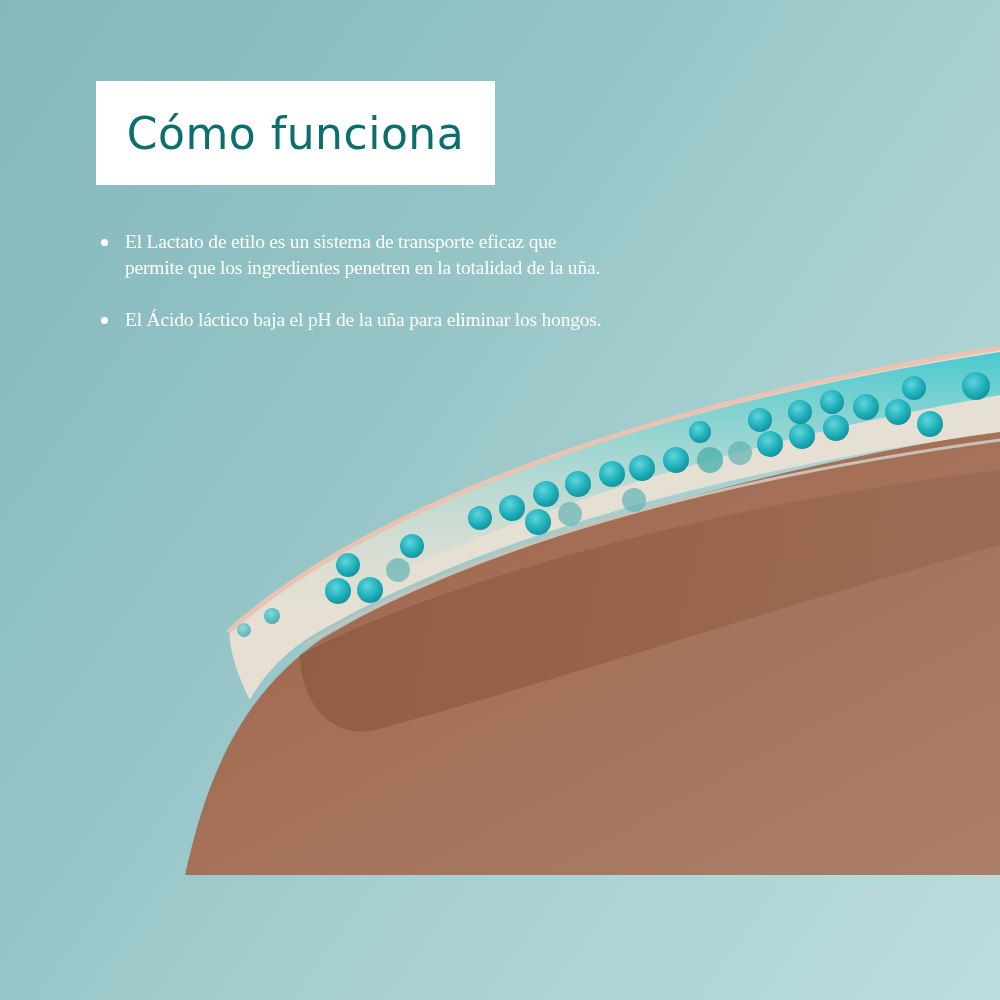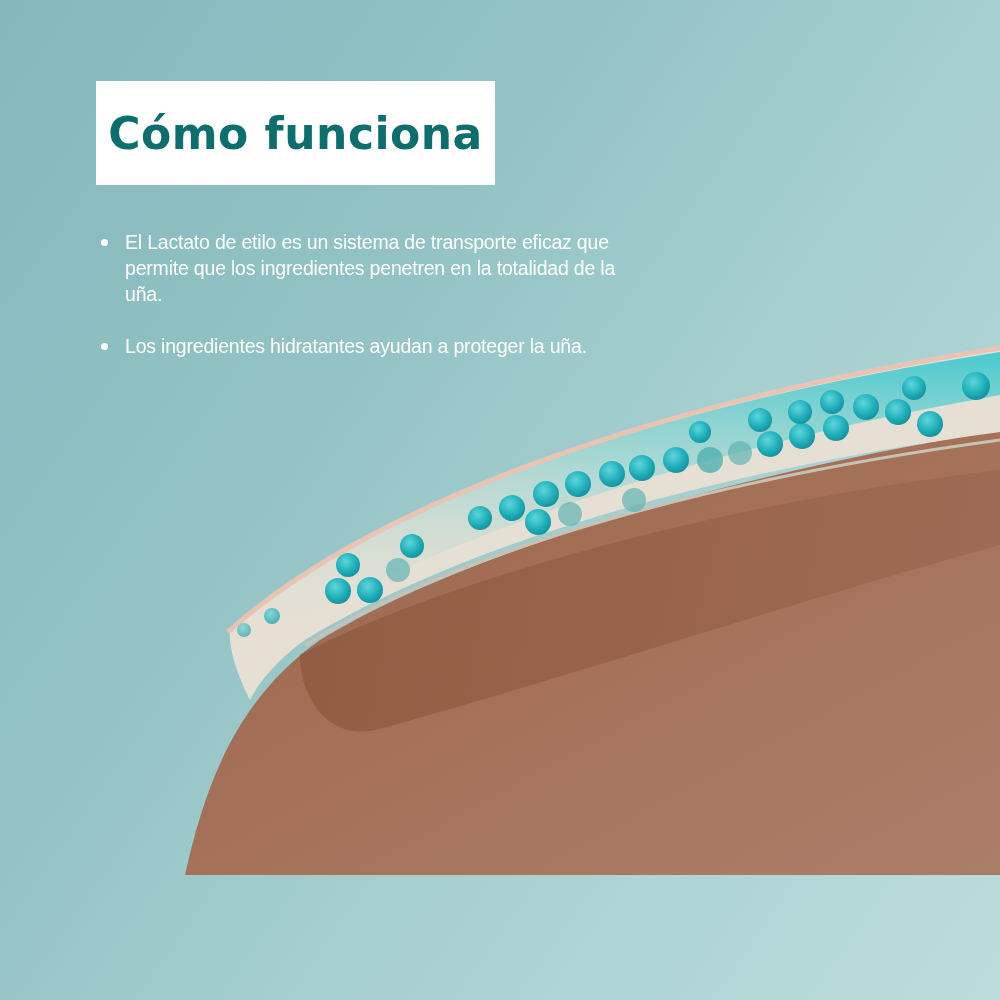--- a/index.html
+++ b/index.html
@@ -2,23 +2,23 @@
 <html><head>
 <meta charset="utf-8">
 <style>
   html, body { margin: 0; padding: 0; }
   body { width: 1000px; height: 1000px; overflow: hidden; position: relative; font-family: "Liberation Sans", "DejaVu Sans", sans-serif; }
   .canvas { position: absolute; left: 0; top: 0; width: 1000px; height: 1000px;
     background: linear-gradient(125deg, #84b8bb 0%, #93c3c5 35%, #a6cfd0 60%, #bcdcdd 100%); }
   .illustration { position: absolute; left: 0; top: 0; width: 1000px; height: 875px; }
   .title-box { position: absolute; left: 96px; top: 81px; width: 399px; height: 104px; background: #ffffff;
     display: flex; align-items: center; justify-content: center; }
-  .title-text { color: #0d6e6e; font-size: 44px; font-weight: bold; letter-spacing: 0.5px; font-family: "DejaVu Sans", sans-serif; }
+  .title-text { color: #0d6e6e; font-size: 44px; font-weight: normal; letter-spacing: 0.5px; font-family: "DejaVu Sans", sans-serif; }
   .bullets { position: absolute; left: 98px; top: 229px; width: 520px; margin: 0; padding: 0; list-style: none; }
-  .bullet { position: relative; padding-left: 27px; color: #ffffff; font-size: 19.5px; line-height: 26px; margin-bottom: 26px; font-family: Liberation Sans, sans-serif; font-weight: normal; letter-spacing: -0.2px; }
+  .bullet { position: relative; padding-left: 27px; color: #ffffff; font-size: 19.5px; line-height: 26px; margin-bottom: 26px; font-family: Liberation Serif, serif; font-weight: normal; letter-spacing: -0.2px; }
   .bullet::before { content: ""; position: absolute; left: 3px; top: 10px; width: 7px; height: 7px; border-radius: 50%; background: #ffffff; }
   .footer { position: absolute; left: 0; top: 875px; width: 1000px; height: 125px;
     background: radial-gradient(ellipse 520px 160px at 440px 140px, #3f9a98 0%, #2b8b89 35%, #137a7a 70%, rgba(19,122,122,0) 100%),
                 linear-gradient(90deg, #0f6a6d 0%, #117474 30%, #0f7272 60%, #0b5d66 100%); }
   .brand { position: absolute; left: 97px; top: 37px; color: #ffffff; font-size: 48px; font-weight: bold; letter-spacing: -0.5px; font-family: "DejaVu Sans", sans-serif; }
   .reg { font-size: 10px; vertical-align: baseline; margin-left: 2px; font-weight: normal; }
 </style>
 </head>
 <body>
 
@@ -92,16 +92,16 @@
       <circle cx="244" cy="630" r="7" fill="url(#ball)" opacity="0.6"></circle>
     </g>
   </svg>
 
   <div class="title-box">
     <span class="title-text">Cómo funciona</span>
   </div>
 
   <ul class="bullets">
     <li class="bullet">El Lactato de etilo es un sistema de transporte eficaz que permite que los ingredientes penetren en la totalidad de la uña.</li>
-    <li class="bullet">Los ingredientes hidratantes ayudan a proteger la uña.</li>
+    <li class="bullet">El Ácido láctico baja el pH de la uña para eliminar los hongos.</li>
   </ul>
 
 </div>
 
 </body></html>

